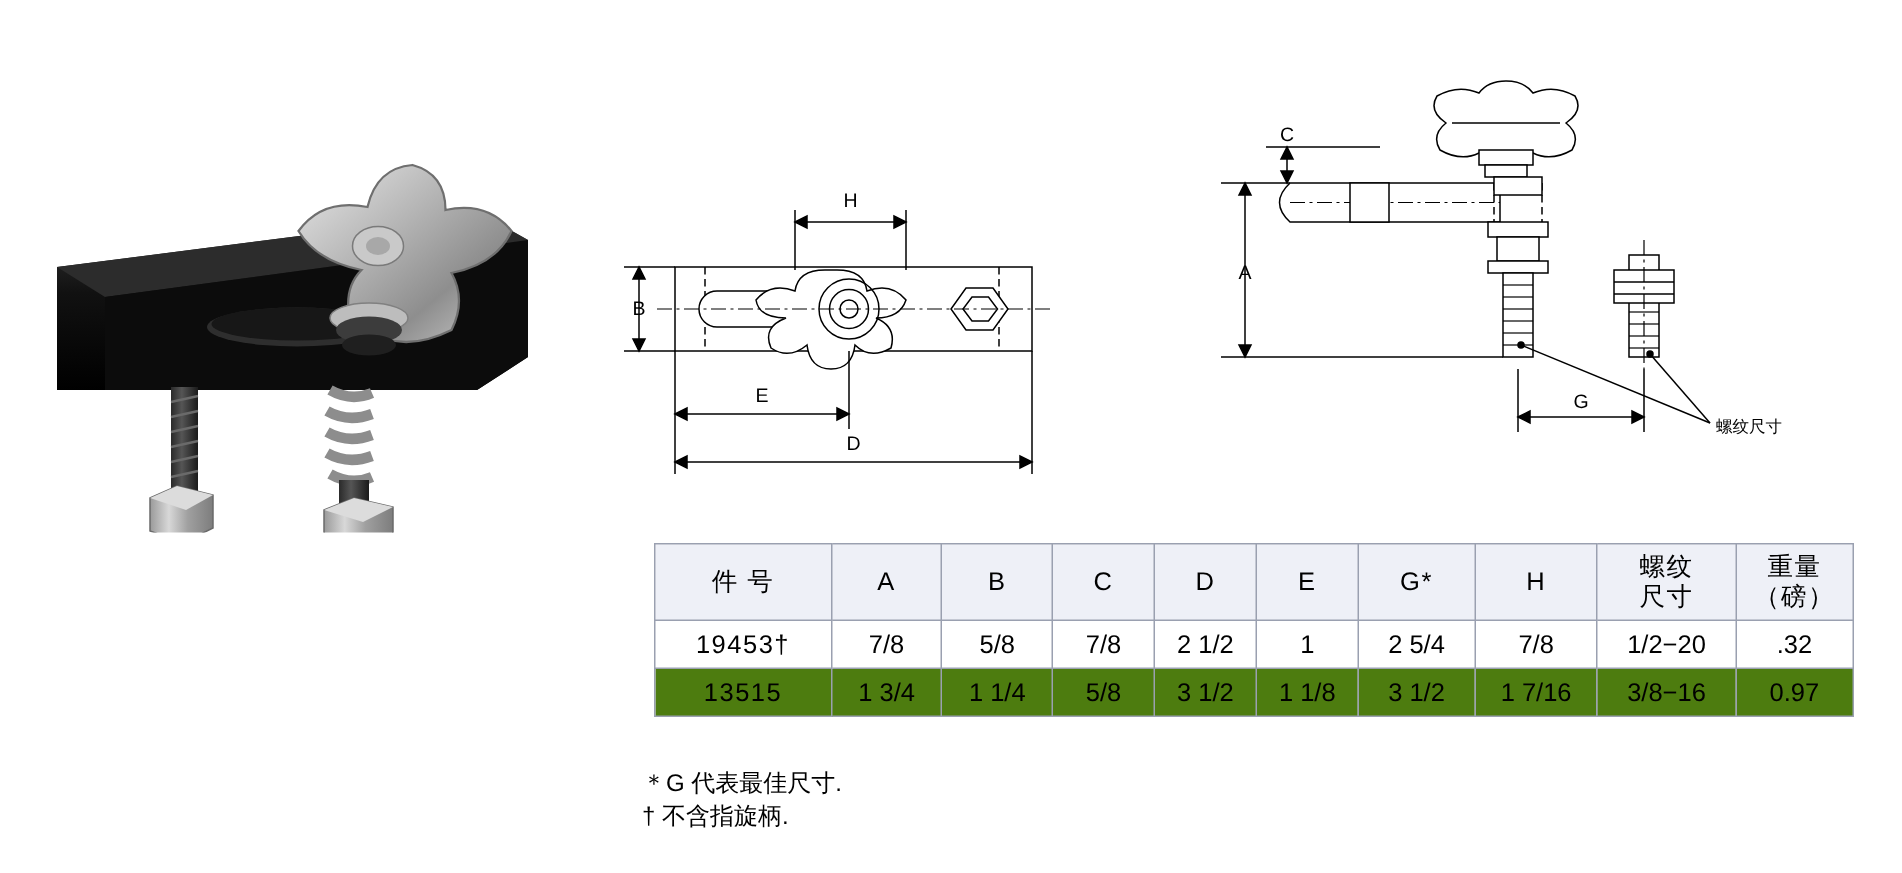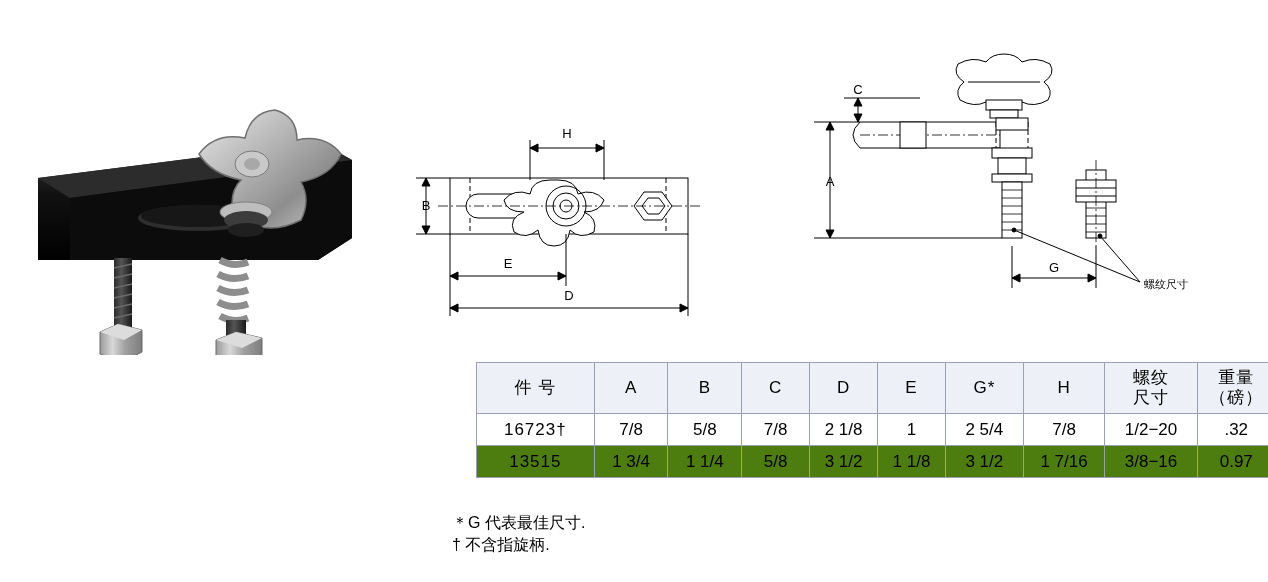--- a/index.html
+++ b/index.html
@@ -26,21 +26,21 @@
   }
   .photo svg{display:block;}
 
   
   .draw1{position:absolute;left:408px;top:110px;width:300px;height:225px;}
   
   .draw2{position:absolute;left:800px;top:50px;width:420px;height:300px;}
 
   
   .table-wrap{
-    position:absolute;left:476px;top:362px;width:684px;
+    position:absolute;left:436px;top:362px;width:684px;
   }
   table{
     border-collapse:collapse;
     width:800px;
     font-size:17px;
   }
   table td,table th{
     border:1px solid #9aa0b0;
     text-align:center;
     padding:2px 0;
@@ -51,21 +51,21 @@
     height:46px;
     font-size:17px;
     line-height:20px;
     letter-spacing:1px;
   }
   tbody td{height:27px;font-size:17px;}
   tbody tr.alt td{background:#4d7c0f;}
   tbody tr td:first-child{letter-spacing:1px;}
 
   .notes{
-    position:absolute;left:452px;top:512px;
+    position:absolute;left:428px;top:512px;
     font-size:16px;line-height:22px;
   }
   .notes div{white-space:nowrap;}
 </style>
 </head>
 <body>
 
 <div class="page">
 
 
@@ -313,25 +313,25 @@
             <div>尺寸</div>
           </th>
           <th style="width:78px">
             <div>重量</div>
             <div>（磅）</div>
           </th>
         </tr>
       </thead>
       <tbody>
         <tr>
-          <td>16723†</td>
+          <td>19453†</td>
           <td>7/8</td>
           <td>5/8</td>
           <td>7/8</td>
-          <td>2 1/8</td>
+          <td>2 1/2</td>
           <td>1</td>
           <td>2 5/4</td>
           <td>7/8</td>
           <td>1/2−20</td>
           <td>.32</td>
         </tr>
         <tr class="alt">
           <td>13515</td>
           <td>1 3/4</td>
           <td>1 1/4</td>

